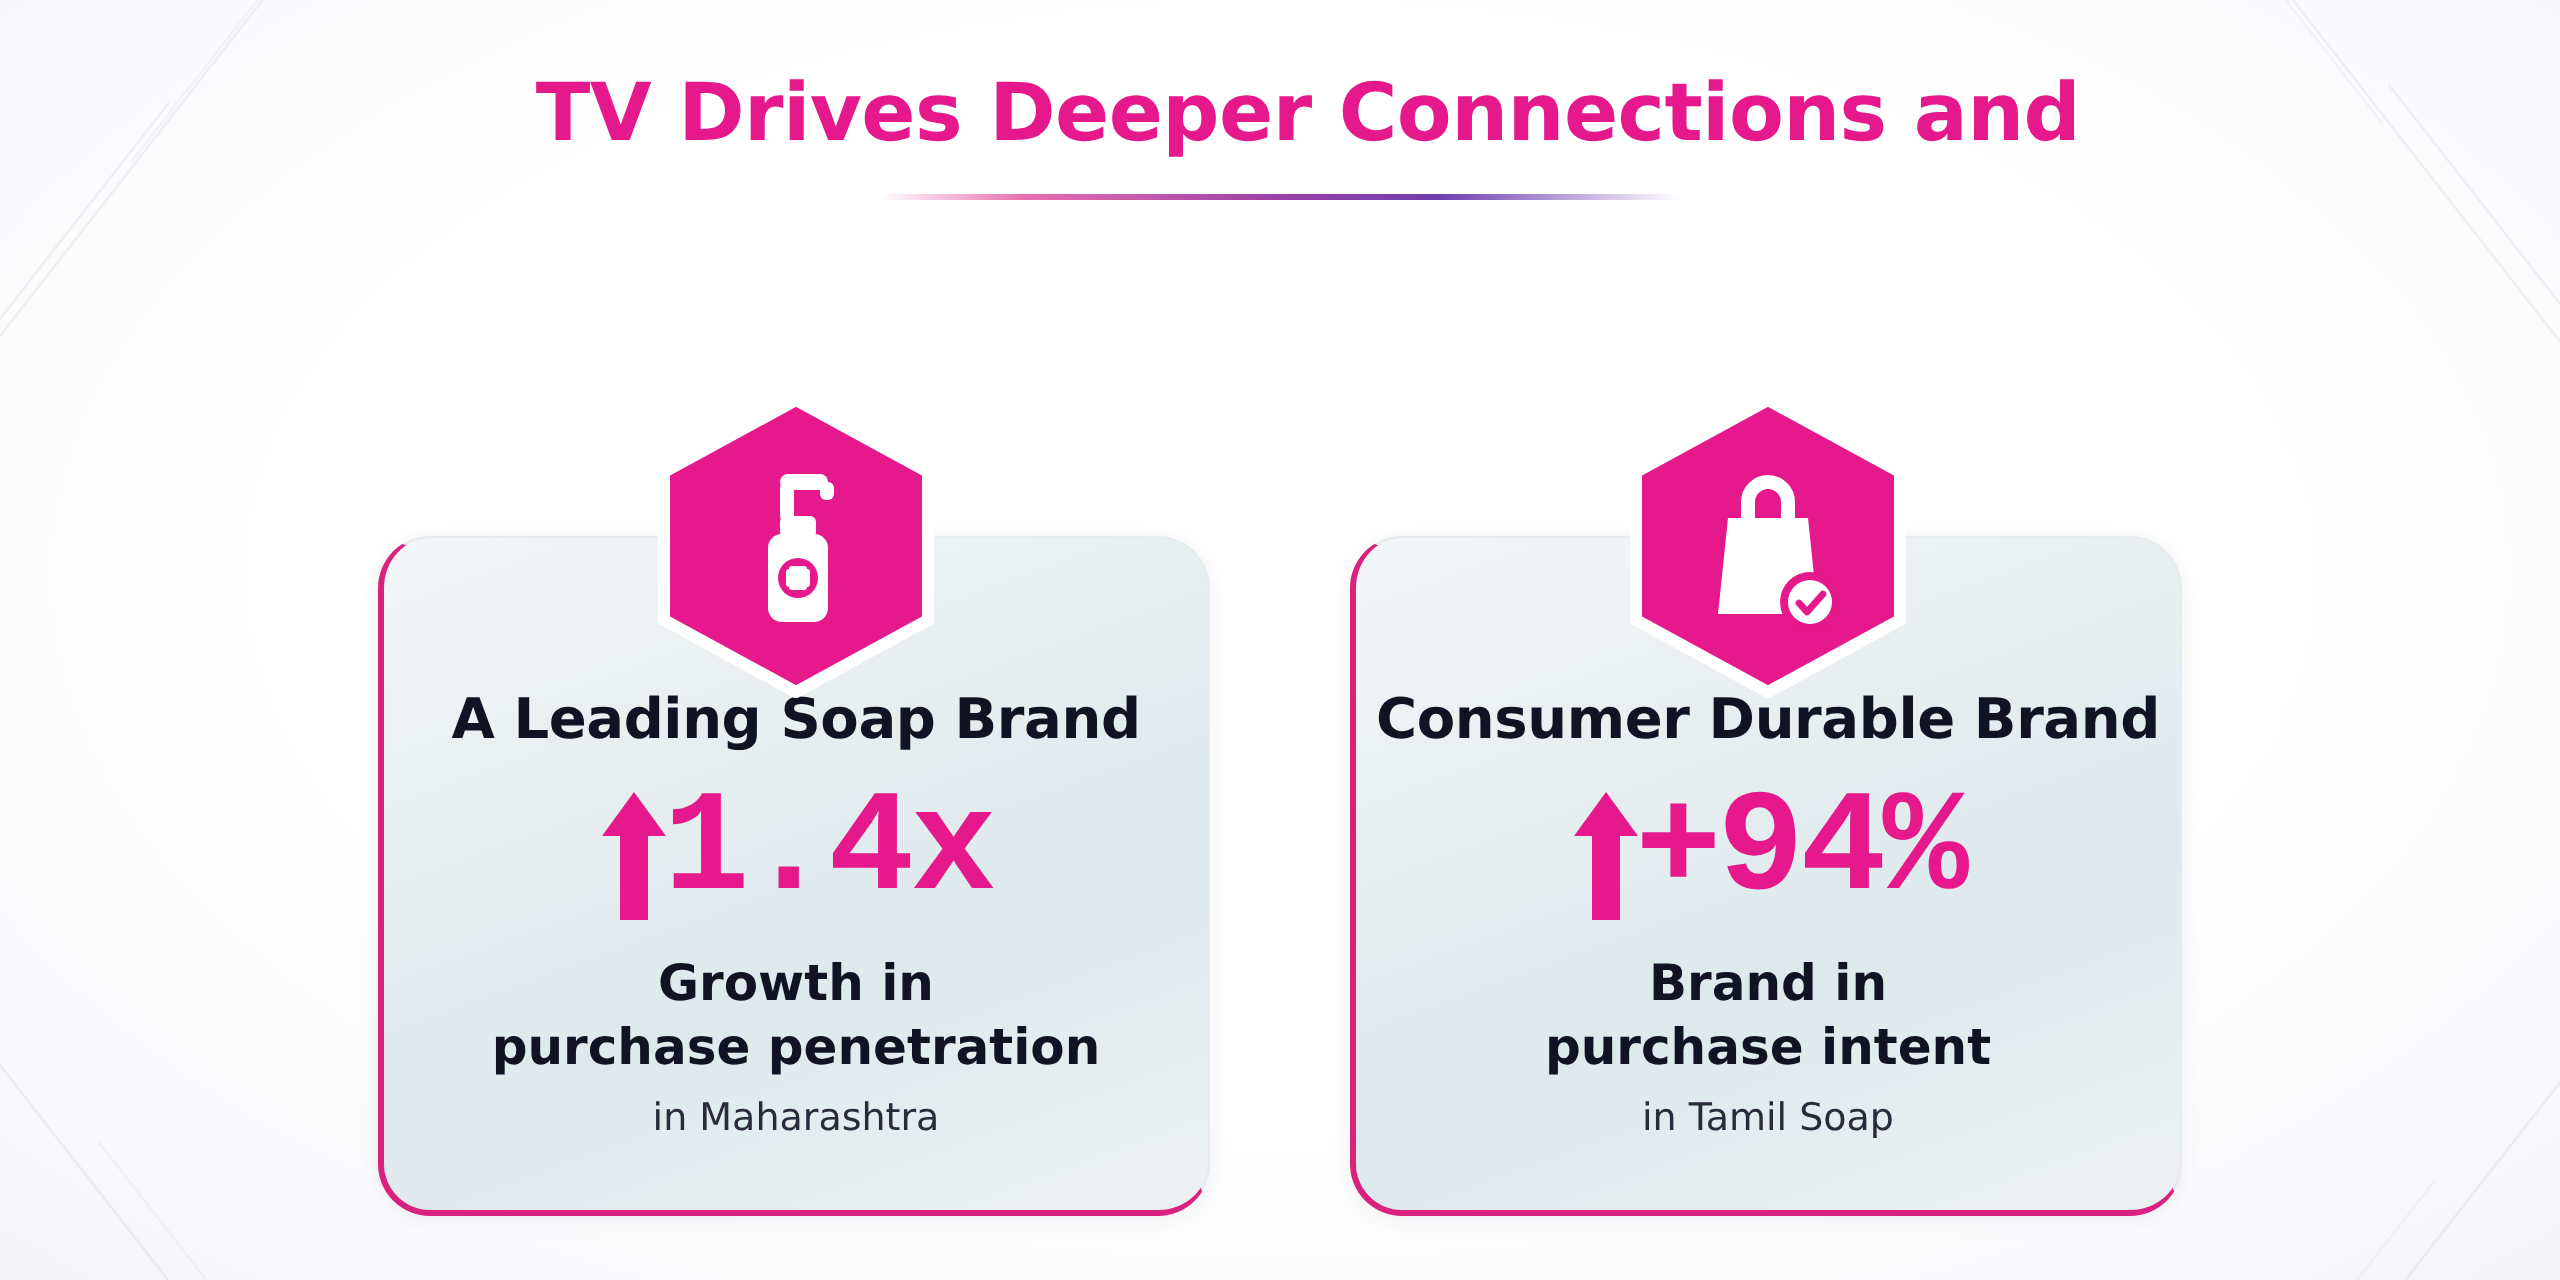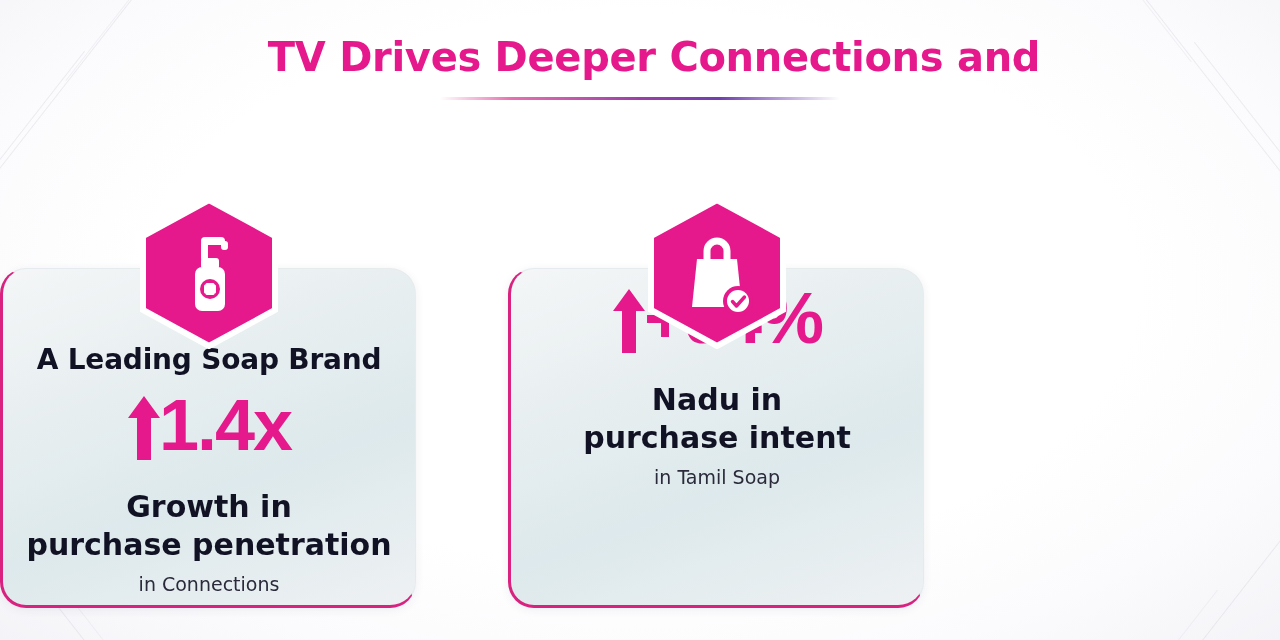--- a/index.html
+++ b/index.html
@@ -64,21 +64,22 @@
     background: linear-gradient(90deg, rgba(235,110,175,0) 0%, #e86fb0 18%, #9b3fa8 50%, #6f3fb0 70%, rgba(120,80,180,0) 100%);
     border-radius: 2px;
   }
 
   .cards {
     position: absolute;
     top: 268px;
     left: 0;
     right: 0;
     display: flex;
-    gap: 92px;
+    justify-content: center;
+    gap: 70px;
   }
   .card {
     position: relative;
     width: 412px;
     height: 336px;
     border-radius: 26px;
     background: linear-gradient(160deg, #f4f6f7 0%, #e7eef0 35%, #dde9ec 62%, #eef1f3 100%);
     box-shadow: 0 2px 10px rgba(60,40,80,0.07);
     border-left: 3px solid #d9217f;
     border-bottom: 3px solid #d9217f;
@@ -115,31 +116,31 @@
     width: 34px;
     height: 68px;
     flex: none;
     margin-right: -2px;
     margin-top: 6px;
   }
   .stat {
     font-size: 72px;
     font-weight: bold;
     color: #e5198b;
-    font-family: Liberation Sans, sans-serif;
+    font-family: Liberation Mono, monospace;
     letter-spacing: -2px;
     line-height: 1;
   }
   .desc {
-    font-size: 30px;
+    font-size: 25px;
     font-weight: bold;
     color: #121225;
     line-height: 1.28;
     font-family: "DejaVu Sans", sans-serif;
-    margin-top: 20px;
+    margin-top: 8px;
   }
   .region {
     font-size: 19px;
     color: #2a2a3a;
     margin-top: 8px;
     font-family: "DejaVu Sans", sans-serif;
   }
 </style>
 </head>
 <body>
@@ -188,43 +189,44 @@
       <div class="statline">
         <svg class="arrow" viewBox="0 0 34 68">
           <path d="M17 2 L33 24 L24 24 L24 66 L10 66 L10 24 L1 24 Z" fill="#e5198b"></path>
         </svg>
         <span class="stat">1.4x</span>
       </div>
       <div class="desc">
         <span>Growth in</span><br>
         <span>purchase penetration</span>
       </div>
-      <div class="region">in Connections</div>
+      <div class="region">in Maharashtra</div>
     </div>
 
     <div class="card">
       <div class="hexwrap">
         <svg width="148" height="152" viewBox="0 0 148 152">
           <polygon points="74,3 140,39 140,113 74,149 8,113 8,39" fill="#e5198b" stroke="#ffffff" stroke-width="6"></polygon>
           <g fill="#ffffff">
             <path d="M54 62 h40 l5 48 h-50 Z"></path>
             <path d="M64 64 v-10 a10 10 0 0 1 20 0 v10" fill="none" stroke="#ffffff" stroke-width="7"></path>
           </g>
           <circle cx="95" cy="104" r="15" fill="#e5198b"></circle>
           <circle cx="95" cy="104" r="11" fill="#ffffff"></circle>
           <path d="M89.5 104.5 l4 4.5 l8 -9" fill="none" stroke="#e5198b" stroke-width="3.4" stroke-linecap="round" stroke-linejoin="round"></path>
         </svg>
       </div>
+      <div class="brand">Consumer Durable Brand</div>
       <div class="statline">
         <svg class="arrow" viewBox="0 0 34 68">
           <path d="M17 2 L33 24 L24 24 L24 66 L10 66 L10 24 L1 24 Z" fill="#e5198b"></path>
         </svg>
         <span class="stat">+94%</span>
       </div>
       <div class="desc">
-        <span>Nadu in</span><br>
+        <span>Brand in</span><br>
         <span>purchase intent</span>
       </div>
       <div class="region">in Tamil Soap</div>
     </div>
 
   </div>
 </div>
 
 </body></html>

